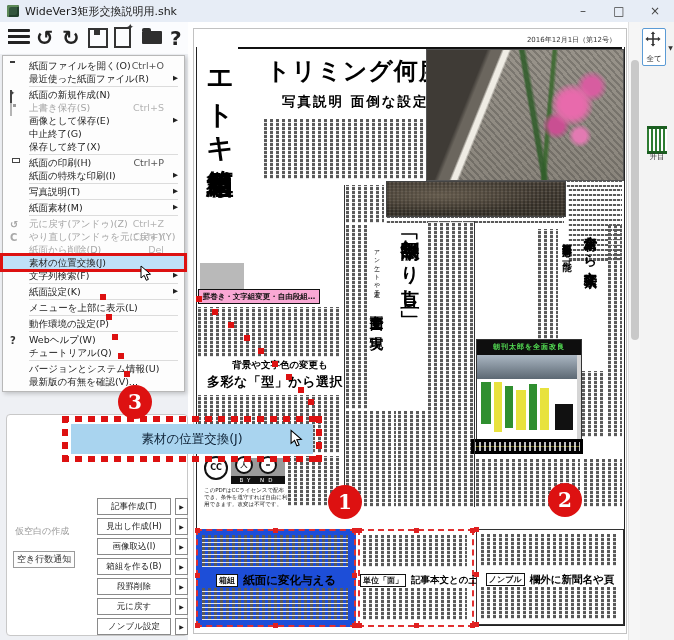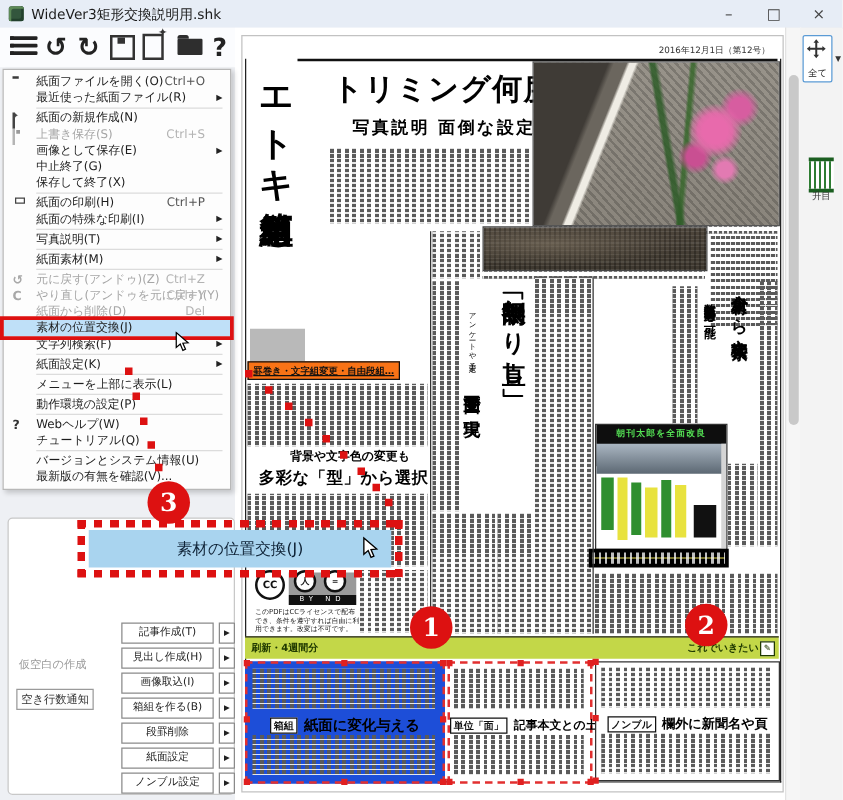--- a/index.html
+++ b/index.html
@@ -77,21 +77,21 @@
   .sim-h{background-image:repeating-linear-gradient(90deg,rgba(255,255,255,.85) 0 1px,transparent 1px 4px),
          repeating-linear-gradient(0deg,#5a5a5a 0 2.5px,transparent 2.5px 5px);}
   .vtxt{writing-mode:vertical-rl;text-orientation:upright;letter-spacing:1px;}
   .serif{font-family:"DejaVu Serif",serif;}
   #masthead{left:160px;top:3px;width:110px;text-align:center;font-size:12px;font-weight:bold;letter-spacing:5px;color:#111;}
   #dateline{right:10px;top:6px;font-size:7px;color:#333;}
   #toprule{left:44px;top:18px;width:384px;height:2px;background:#111;}
   #megaV{left:8px;top:24px;height:242px;font-size:27px;font-weight:bold;color:#000;z-index:2;}
   #megabg{left:6px;top:234px;width:44px;height:34px;background:#b9b9b9;}
   #leadbox{left:4px;top:260px;width:120px;height:13px;border:1px solid #111;font-size:7.5px;font-weight:bold;
-           text-align:center;line-height:13px;color:#111;background:#f97316;text-decoration:underline;}
+           text-align:center;line-height:13px;color:#111;background:#f9a8d4;}
   #hlTop{left:72px;top:26px;width:245px;font-size:24px;font-weight:bold;color:#000;letter-spacing:1px;}
   #shTop{left:88px;top:64px;width:210px;font-size:13.5px;font-weight:bold;color:#000;letter-spacing:2px;}
   #photo1{left:232px;top:20px;width:196px;height:130px;border:1px solid #555;
     background:
      radial-gradient(circle at 74% 42%, #e86aac 0 10px, rgba(232,106,172,.9) 14px, transparent 22px),
      radial-gradient(circle at 84% 28%, #d75da0 0 8px, transparent 16px),
      radial-gradient(circle at 66% 58%, #c94f92 0 7px, transparent 14px),
      radial-gradient(circle at 78% 66%, #e27ab2 0 6px, transparent 12px),
      linear-gradient(80deg, transparent 52%, rgba(46,92,40,.85) 53%, rgba(46,92,40,.85) 54.5%, transparent 56%),
      linear-gradient(95deg, transparent 60%, rgba(56,104,44,.85) 61%, rgba(56,104,44,.85) 62%, transparent 63.5%),
@@ -211,21 +211,21 @@
     <div class="pb" style="top:83px;">記事作成(T)</div>
     <div class="pba" style="top:83px;">▶</div>
     <div class="pb" style="top:103px;">見出し作成(H)</div>
     <div class="pba" style="top:103px;">▶</div>
     <div class="pb" style="top:123px;">画像取込(I)</div>
     <div class="pba" style="top:123px;">▶</div>
     <div class="pb" style="top:143px;">箱組を作る(B)</div>
     <div class="pba" style="top:143px;">▶</div>
     <div class="pb" style="top:163px;">段罫削除</div>
     <div class="pba" style="top:163px;">▶</div>
-    <div class="pb" style="top:183px;">紙面設定</div>
+    <div class="pb" style="top:183px;">元に戻す</div>
     <div class="pba" style="top:183px;">▶</div>
     <div class="pb" style="top:203px;">ノンブル設定</div>
     <div class="pba" style="top:203px;">▶</div>
   </div>
 
   <div id="canvas">
     <div id="page">
       <div class="abs" id="dateline">2016年12月1日（第12号）</div>
       <div class="abs" id="toprule"></div>
       <div class="abs" id="pframe"></div>
@@ -287,25 +287,20 @@
         <div class="strip"></div>
         <div class="b2" style="left:31px;">人</div>
         <div class="b2" style="left:55px;">＝</div>
         <div class="band">BY ND</div>
         <div class="txt">このPDFはCCライセンスで配布でき、条件を遵守すれば自由に利用できます。改変は不可です。</div>
       </div>
 
       <div class="vrule" style="left:150px;top:156px;height:322px;"></div>
       <div class="vrule" style="left:280px;top:192px;height:286px;"></div>
 
-      <div class="abs" id="band">
-        <span style="padding-left:5px;">刷新・4週間分</span>
-        <span class="br">これでいきたい</span>
-        <span class="bicon">✎</span>
-      </div>
 
       <div class="article a-sel" style="left:2px;width:156px;background:#1d4ed8;">
         <div class="abs sim-v" style="left:4px;top:4px;width:146px;height:32px;"></div>
         <div class="arow" style="top:39px;">
           <span class="tagbox">箱組</span>
           <span class="ahl" style="font-size:11.5px;">紙面に変化与える</span>
         </div>
         <div class="abs sim-v" style="left:4px;top:57px;width:146px;height:32px;"></div>
         <div class="hd" style="left:-3px;top:-3px;"></div>
           <div class="hd" style="right:-3px;top:-3px;"></div>

